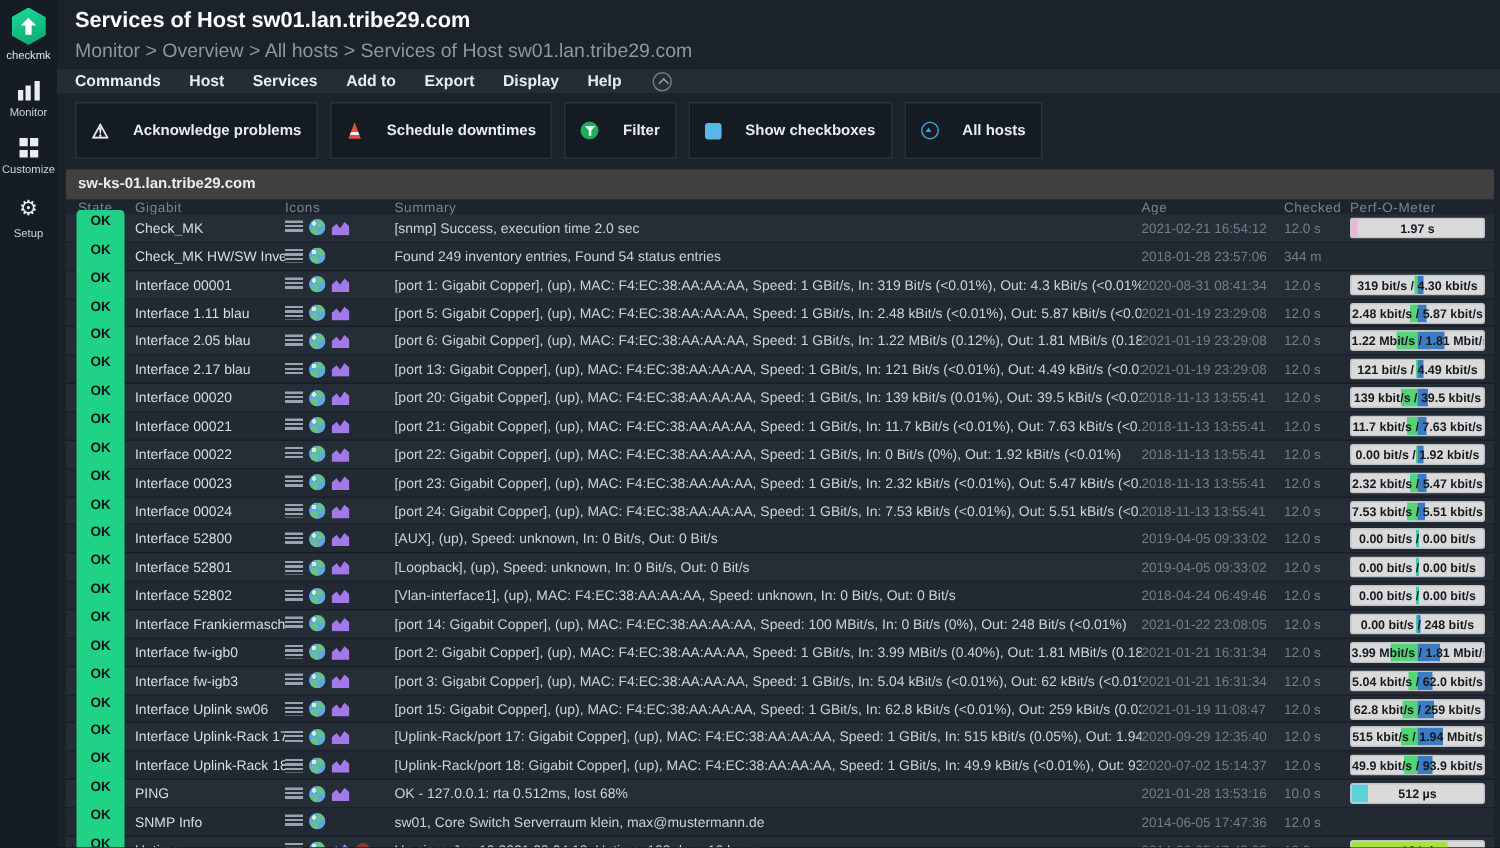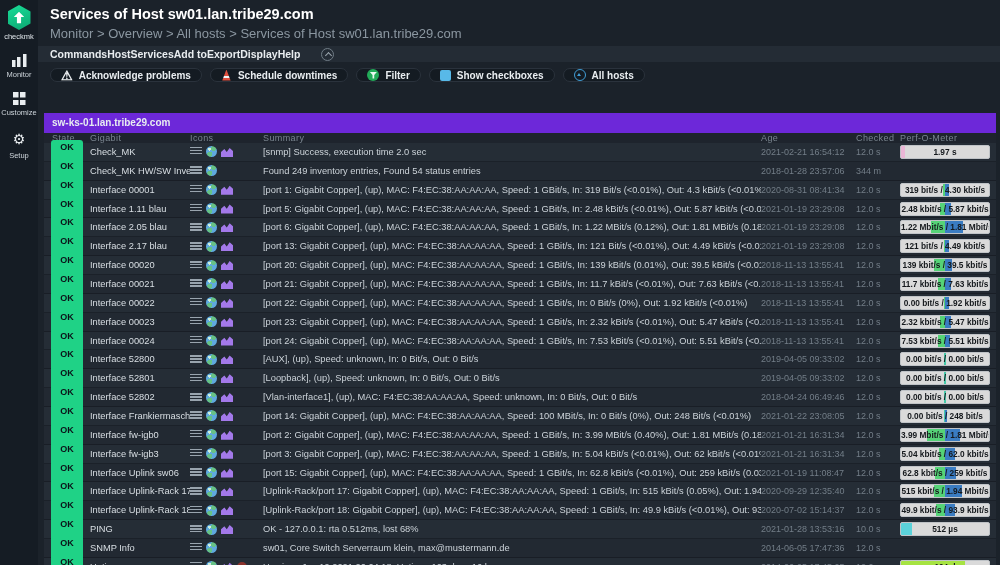--- a/index.html
+++ b/index.html
@@ -25,32 +25,32 @@
   
   .main{flex:1;display:flex;flex-direction:column;min-width:0;}
   .hdr{padding:6px 0 5px 12px;}
   .title{font-size:14.5px;font-weight:bold;color:#ffffff;}
   .crumb{font-size:13px;color:#8b97a1;margin-top:4px;cursor:pointer;}
   .menubar{height:16px;background:#242c35;display:flex;align-items:center;padding-left:12px;gap:19px;}
   .menu-item{font-size:10.5px;font-weight:bold;color:#e9edf0;cursor:pointer;}
   .menu-collapse{width:13px;height:13px;border-radius:50%;border:1px solid #707c86;box-sizing:border-box;position:relative;margin-left:2px;cursor:pointer;flex-shrink:0;}
   .menu-collapse::after{content:"";position:absolute;left:3.2px;top:4.6px;width:4px;height:4px;border-left:1.3px solid #9aa5ae;border-top:1.3px solid #9aa5ae;transform:rotate(45deg);}
   .actions{height:45px;display:flex;align-items:flex-start;padding:6px 0 0 12px;gap:8px;}
-  .action-btn{display:inline-flex;align-items:center;gap:6px;background:#141b22;border:1px solid #2a323c;border-radius:11px;height:14px;padding:0 10px;color:#e9edf0;font-size:10px;font-weight:bold;font-family:inherit;cursor:pointer;}
+  .action-btn{display:inline-flex;align-items:center;gap:16px;background:#141b22;border:1px solid #2a323c;border-radius:0;height:38px;padding:0 10px;color:#e9edf0;font-size:10px;font-weight:bold;font-family:inherit;cursor:pointer;}
   .ai{display:inline-flex;align-items:center;justify-content:center;flex-shrink:0;}
   .ai-warn::before{content:"\26A0";color:#eef1f3;font-size:13px;line-height:1;}
   .ai-cone{width:11px;height:11px;clip-path:polygon(50% 0,88% 100%,12% 100%);background:linear-gradient(to bottom,#df4f3e 0 52%,#f2f4f6 52% 70%,#df4f3e 70%);}
   .ai-filter{width:12px;height:12px;border-radius:50%;background:#22ab58;position:relative;}
   .ai-filter::after{content:"";position:absolute;left:2.5px;top:3px;width:7px;height:6.5px;background:#eafaf0;clip-path:polygon(0 0,100% 0,62% 45%,62% 100%,38% 100%,38% 45%);}
   .ai-check{width:11px;height:11px;border-radius:2px;background:#58b9e8;}
   .ai-hosts{width:12px;height:12px;border-radius:50%;border:1.5px solid #419ed6;box-sizing:border-box;position:relative;}
   .ai-hosts::after{content:"";position:absolute;left:2.1px;top:2.6px;border-left:2.3px solid transparent;border-right:2.3px solid transparent;border-bottom:3.6px solid #419ed6;}
   
   .table{margin:0 4px 0 6px;flex:1;display:flex;flex-direction:column;background:#20262f;min-height:0;}
-  .host-hdr{height:20px;line-height:20px;background:#6d28d9;color:#e8edf1;font-size:10px;font-weight:bold;padding-left:8px;cursor:pointer;}
+  .host-hdr{height:20px;line-height:20px;background:#404040;color:#e8edf1;font-size:10px;font-weight:bold;padding-left:8px;cursor:pointer;}
   .col-hdr{height:14px;display:flex;background:#1e242d;color:#79858f;font-size:9px;letter-spacing:.4px;align-items:center;}
   .hc{white-space:nowrap;box-sizing:border-box;cursor:pointer;}
   .c-state{width:46px;padding-left:8px;}
   .c-service{width:100px;}
   .c-icons{width:73px;}
   .c-summary{flex:1;min-width:0;}
   .c-age{width:95px;}
   .c-checked{width:44px;}
   .c-perf{width:96px;}
   .rows{flex:1;display:flex;flex-direction:column;}
@@ -106,21 +106,21 @@
 </div>
   </div>
 
   <div class="main">
     <div class="hdr">
       <div class="title">Services of Host sw01.lan.tribe29.com</div>
       <div class="crumb">Monitor &gt; Overview &gt; All hosts &gt; Services of Host sw01.lan.tribe29.com</div>
     </div>
 
     <div class="menubar">
-      <span id="menu-items" style="display:flex;">
+      <span id="menu-items" style="display:flex;gap:19px;">
   <span class="menu-item">Commands</span>
 
   <span class="menu-item">Host</span>
 
   <span class="menu-item">Services</span>
 
   <span class="menu-item">Add to</span>
 
   <span class="menu-item">Export</span>
 

